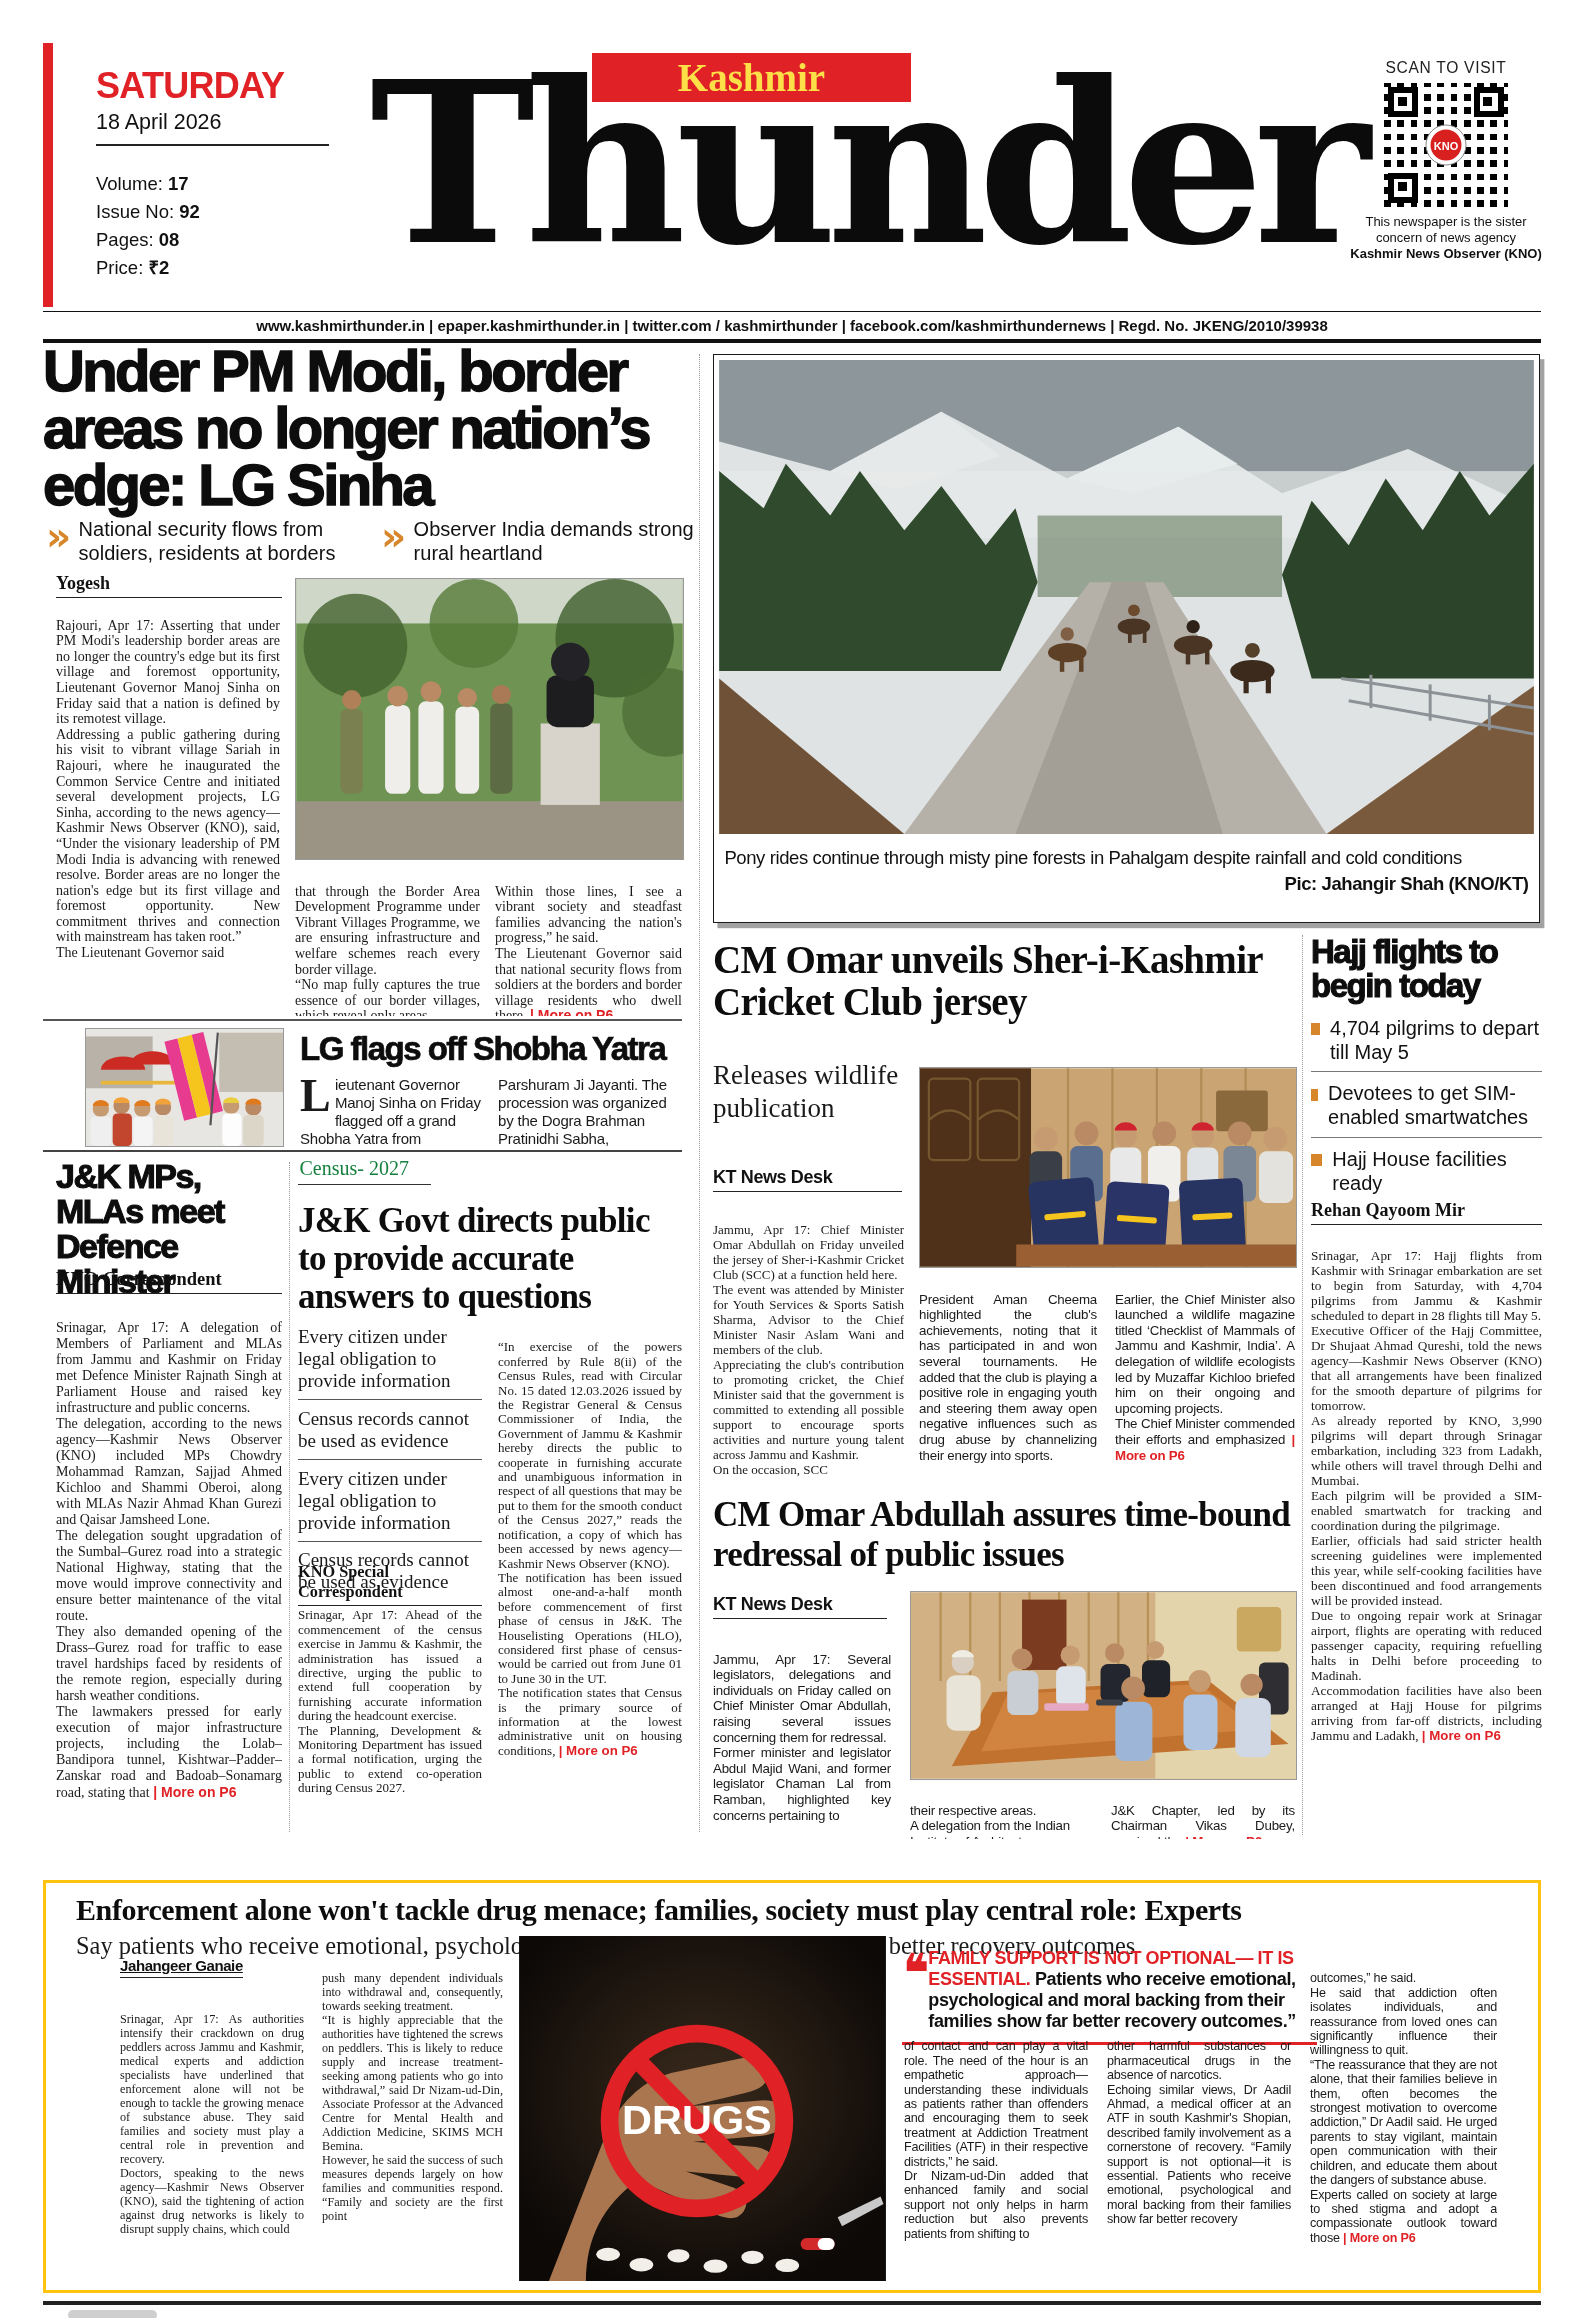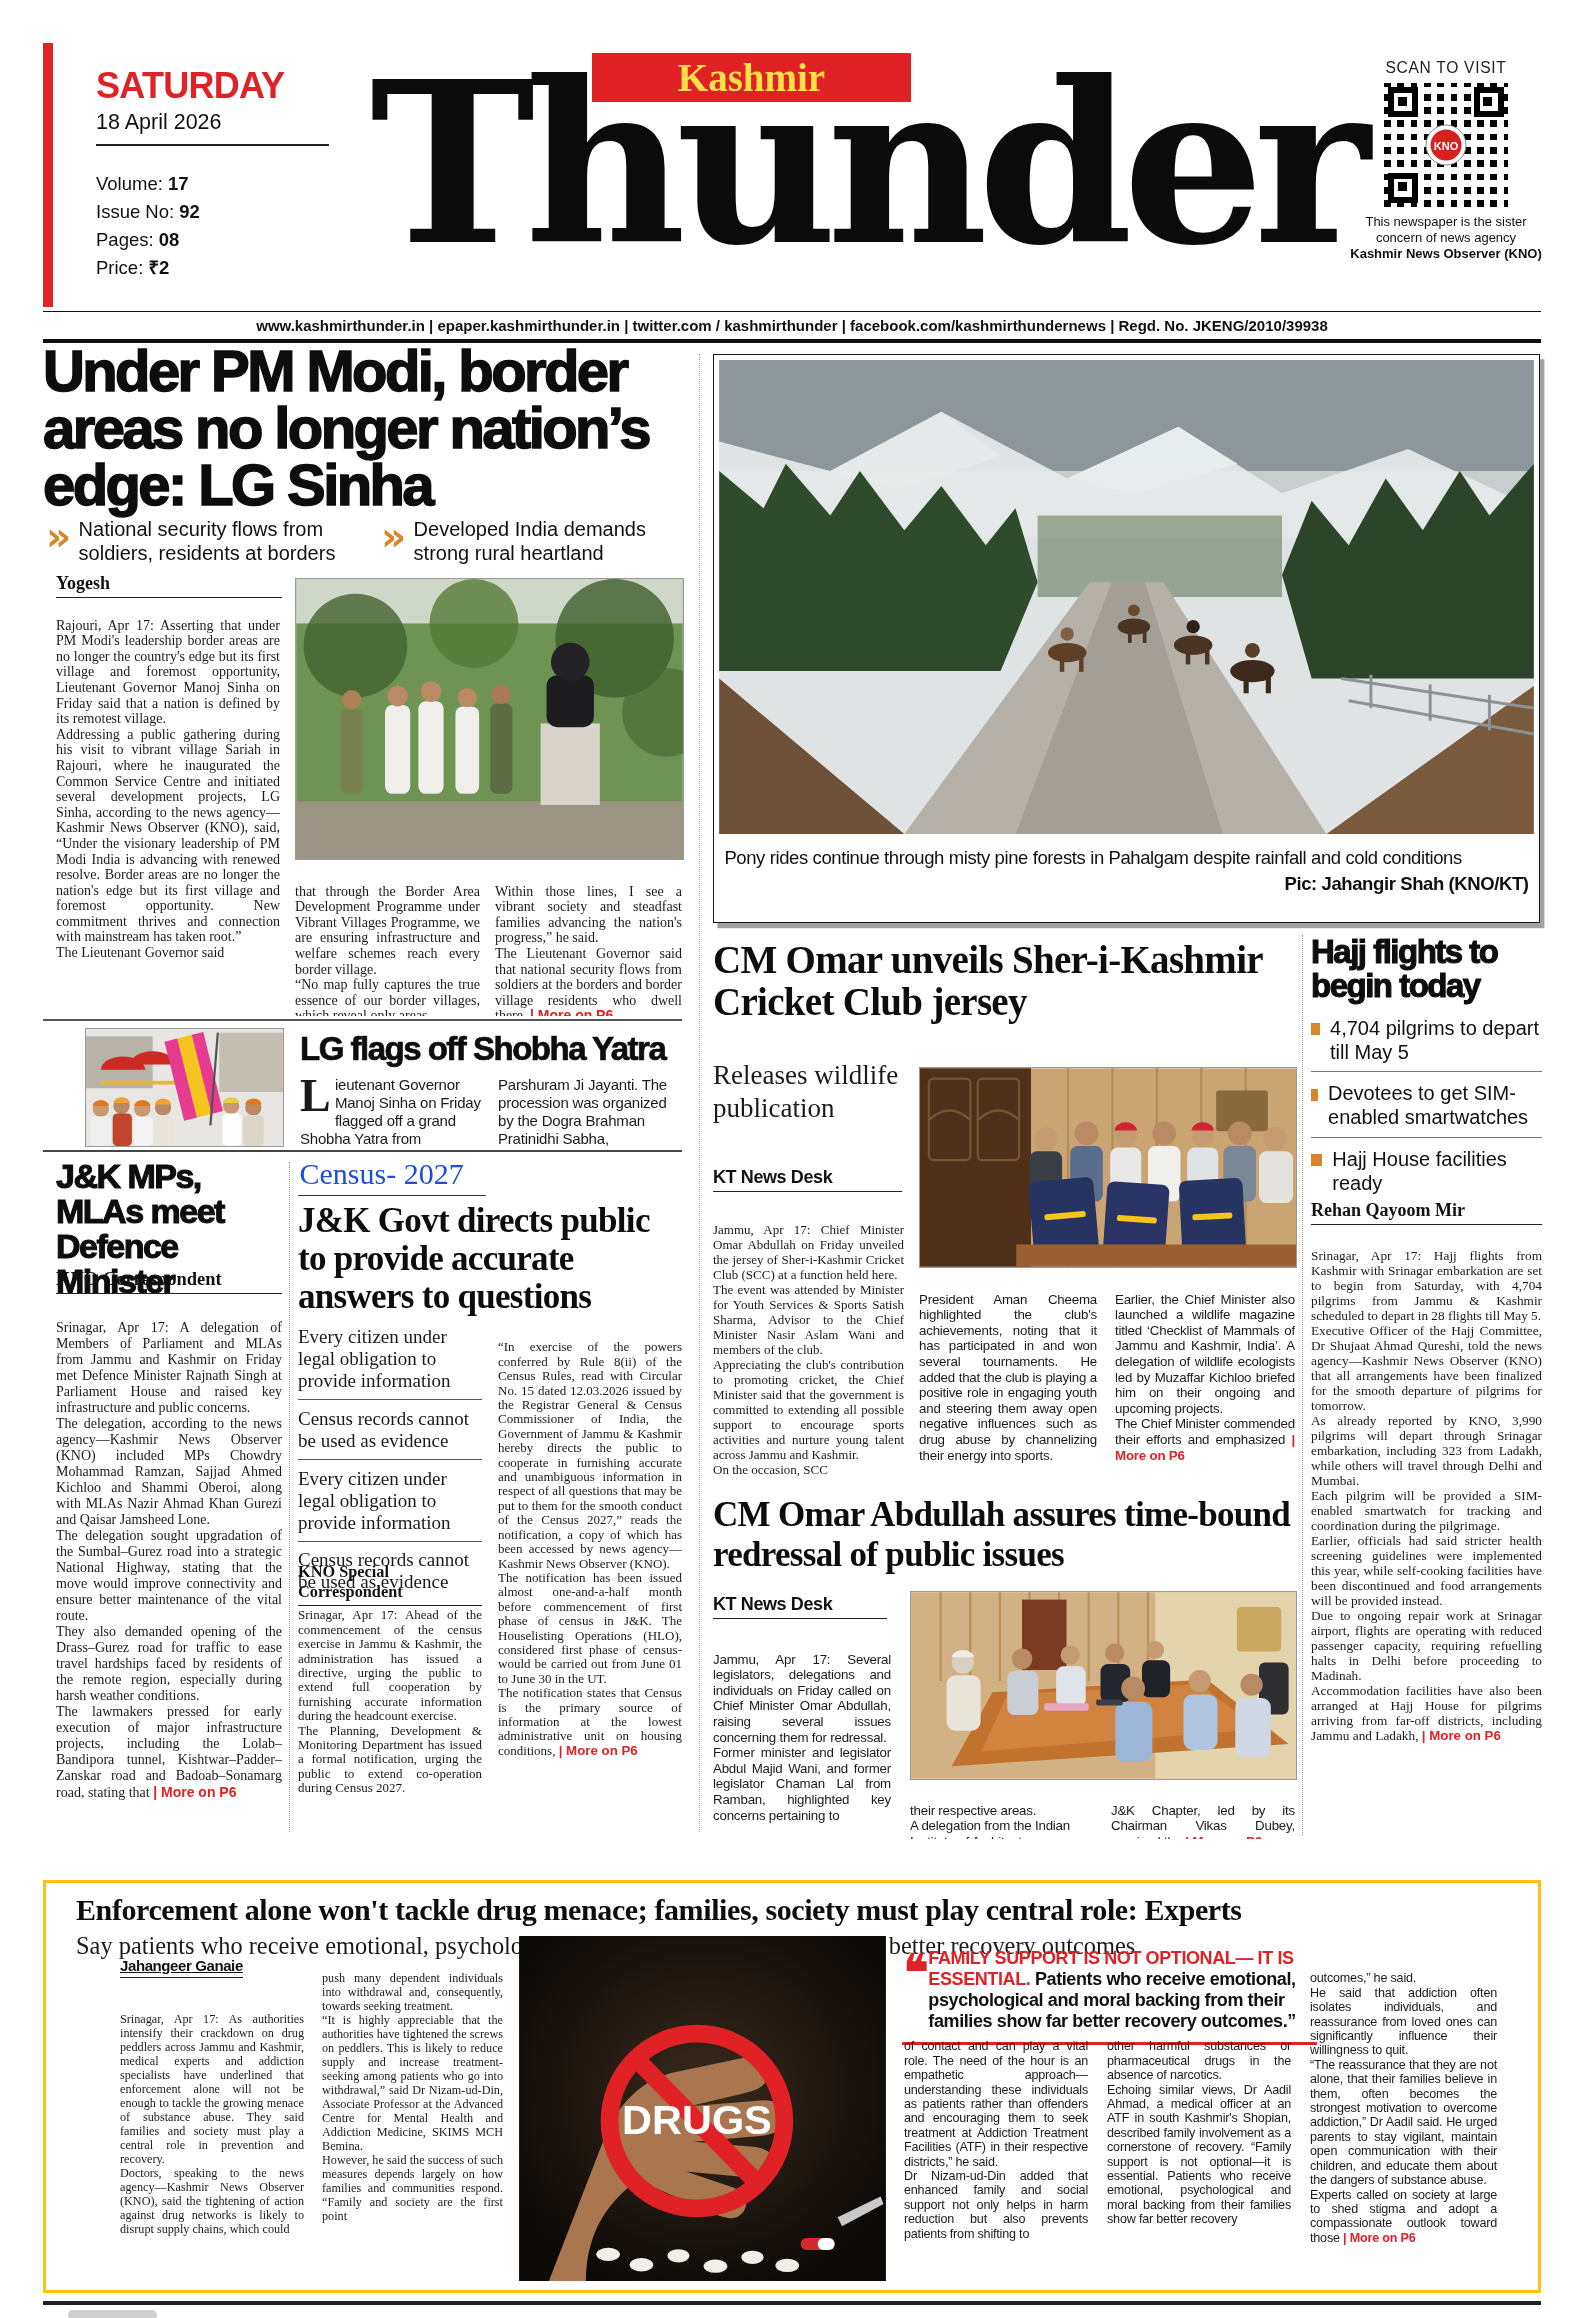--- a/index.html
+++ b/index.html
@@ -81,21 +81,21 @@
   </div>
 
   <div class="abs hl-sans" style="left:43px;top:342px;width:659px;font-size:58px;line-height:57px;letter-spacing:-2.6px;-webkit-text-stroke:1.5px #0d0d0d;">Under PM Modi, border areas no longer nation’s edge: LG Sinha</div>
 
   <div class="abs" style="left:46px;top:517px;width:311px;display:flex;gap:7.4px;">
     <span class="chev" style="font-size:39px;line-height:39px;">»</span>
     <span style="font-family:'Liberation Sans',sans-serif;font-size:20px;line-height:24px;font-weight:500;color:#111;">National security flows from soldiers, residents at borders</span>
   </div>
   <div class="abs" style="left:381px;top:517px;width:319px;display:flex;gap:7.4px;">
     <span class="chev" style="font-size:39px;line-height:39px;">»</span>
-    <span style="font-family:'Liberation Sans',sans-serif;font-size:20px;line-height:24px;font-weight:500;color:#111;">Developed India demands strong rural heartland</span>
+    <span style="font-family:'Liberation Sans',sans-serif;font-size:20px;line-height:24px;font-weight:500;color:#111;">Observer India demands strong rural heartland</span>
   </div>
 
   <div class="abs" style="left:56px;top:573px;width:226px;">
     <span class="byline" style="font-size:18px;display:block;">Yogesh</span>
   </div>
 
   <div class="abs body-serif pre clip" style="left:56px;top:602px;width:224px;height:416px;font-size:14px;line-height:15.6px;">
     <span>Rajouri, Apr 17: Asserting that under PM Modi's leadership border areas are no longer the country's edge but its first village and foremost opportunity, Lieutenant Governor Manoj Sinha on Friday said that a nation is defined by its remotest village.
 Addressing a public gathering during his visit to vibrant village Sariah in Rajouri, where he inaugurated the Common Service Centre and initiated several development projects, LG Sinha, according to the news agency—Kashmir News Observer (KNO), said, “Under the visionary leadership of PM Modi India is advancing with renewed resolve. Border areas are no longer the nation's edge but its first village and foremost opportunity. New commitment thrives and connection with mainstream has taken root.”
 The  Lieutenant Governor said</span>
@@ -197,21 +197,21 @@
     <span>Srinagar, Apr 17: A delegation of Members of Parliament and MLAs from Jammu and Kashmir on Friday met Defence Minister Rajnath Singh at Parliament House and raised key infrastructure and public concerns.
 The delegation, according to the news agency—Kashmir News Observer (KNO) included MPs Chowdry Mohammad Ramzan, Sajjad Ahmed Kichloo and Shammi Oberoi, along with MLAs Nazir Ahmad Khan Gurezi and Qaisar Jamsheed Lone.
 The delegation sought upgradation of the Sumbal–Gurez road into a strategic National Highway, stating that the move would improve connectivity and ensure better maintenance of the vital route.
 They also demanded opening of the Drass–Gurez road for traffic to ease travel hardships faced by residents of the remote region, especially during harsh weather conditions.
 The lawmakers pressed for early execution of major infrastructure projects, including the Lolab–Bandipora tunnel, Kishtwar–Padder–Zanskar road and Badoab–Sonamarg road, stating that </span><span class="more" style="font-size:14px;">| More on P6</span>
   </div>
 
   <div class="abs dotted-v" style="left:289px;top:1162px;height:670px;"></div>
 
   <div class="abs" style="left:298px;top:1157px;">
-    <span class="kicker" style="font-size:30px;color:#1d4ed8;">Census- 2027</span>
+    <span class="kicker" style="font-size:20px;color:#15803d;">Census- 2027</span>
   </div>
   <div class="abs hl-serif" style="left:298px;top:1202px;width:384px;font-size:35px;line-height:38px;letter-spacing:-0.7px;">J&amp;K Govt directs public to provide accurate answers to questions</div>
 
   <div class="abs" style="left:298px;top:1326px;width:184px;">
     <div style="font-size:19px;line-height:22px;border-bottom:1.5px solid #555;padding-bottom:7.4px;margin-bottom:7.4px;color:#1a1a1a;">Every citizen under legal obligation to provide information</div>
     <div style="font-size:19px;line-height:22px;border-bottom:1.5px solid #555;padding-bottom:7.4px;margin-bottom:7.4px;color:#1a1a1a;">Census records cannot be used as evidence</div>
     <div style="font-size:19px;line-height:22px;border-bottom:1.5px solid #555;padding-bottom:7.4px;margin-bottom:7.4px;color:#1a1a1a;">Every citizen under legal obligation to provide information</div>
     <div style="font-size:19px;line-height:22px;color:#1a1a1a;">Census records cannot be used as evidence</div>
   </div>
   <div class="abs" style="left:298px;top:1562px;width:184px;">

